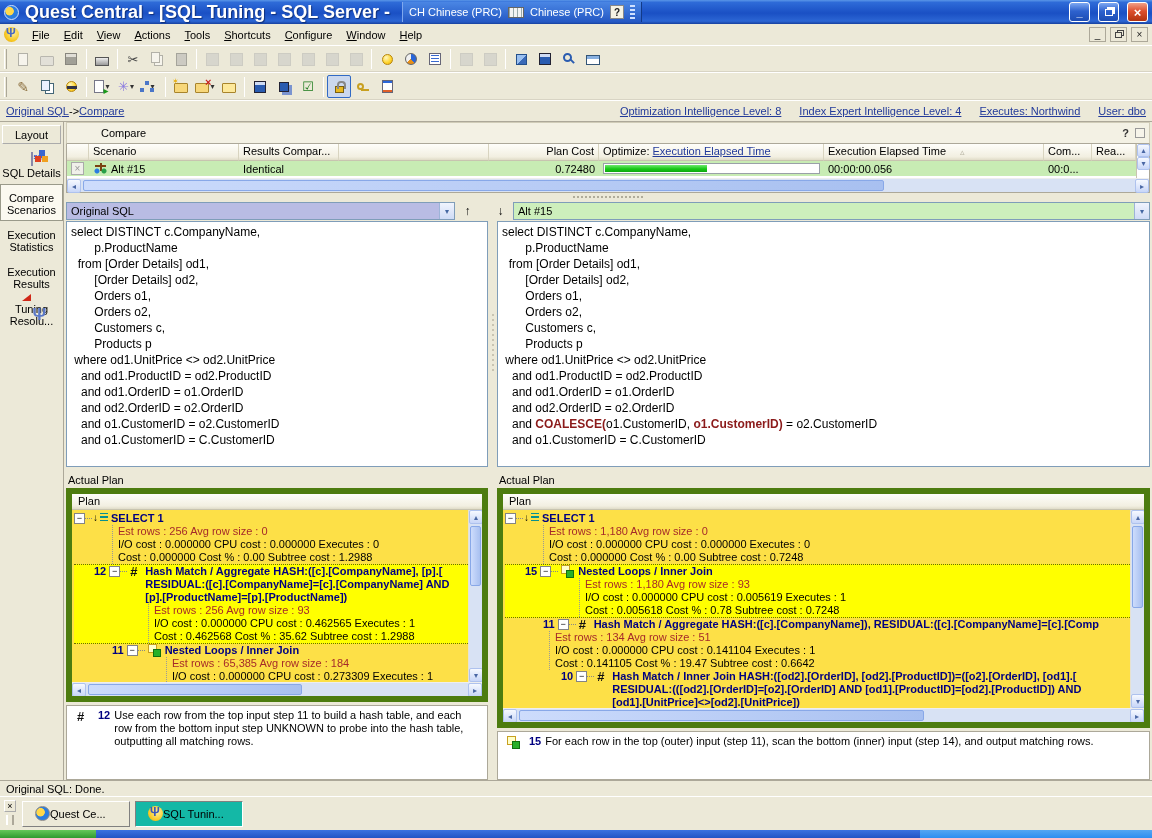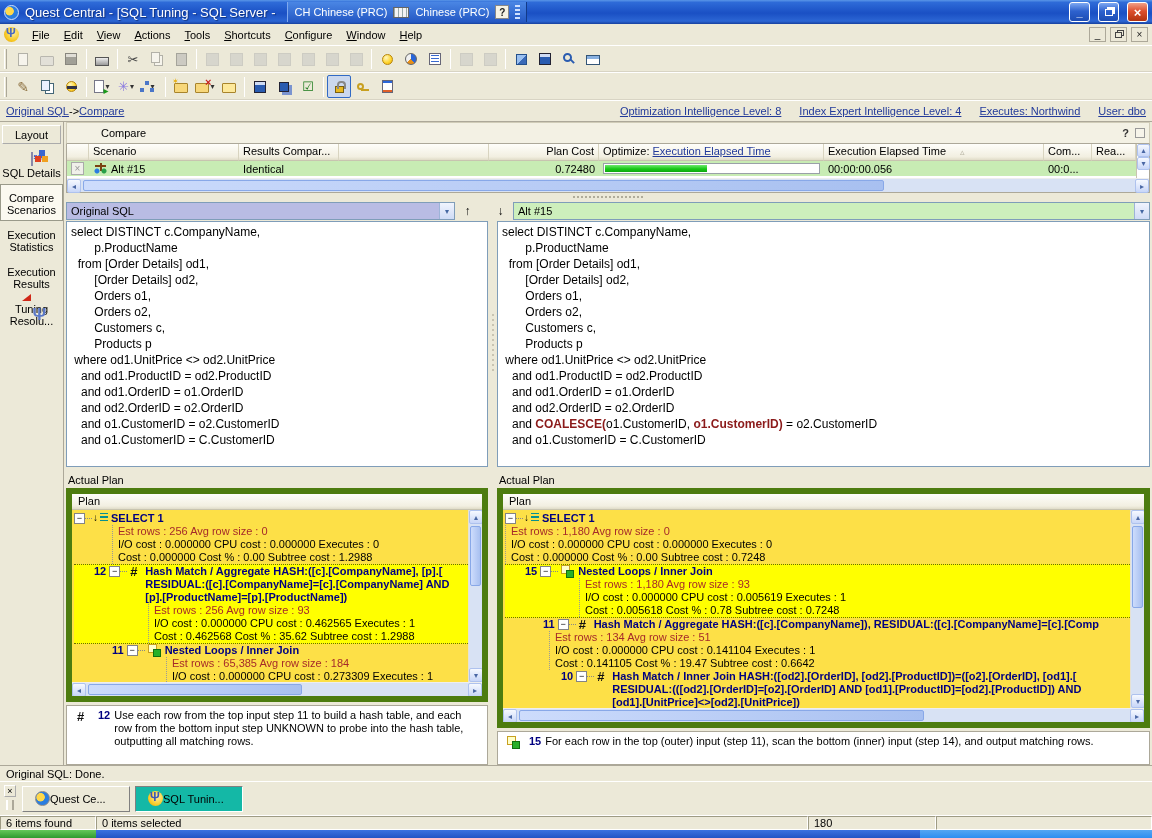--- a/index.html
+++ b/index.html
@@ -4,21 +4,21 @@
 <style>
   *{box-sizing:border-box;margin:0;padding:0;font-family:"Liberation Sans",sans-serif}
   html,body{width:1152px;height:838px;overflow:hidden}
   .screen{width:1152px;height:838px;display:flex;flex-direction:column;background:#ECE9D8;font-size:11px;color:#000}
 
   
   .titlebar{height:24px;display:flex;align-items:center;padding:0 4px;gap:6px;
     background:linear-gradient(180deg,#5A96E8 0,#2E6BD8 10%,#1A50C4 55%,#2C66D4 88%,#16409E 100%);color:#fff}
   .titlebar .app-ic{width:15px;height:15px;border-radius:50%;
     background:radial-gradient(circle at 35% 40%,#ffd84a 0 34%,#2a7de0 40% 100%);border:1px solid #cfe0ff}
-  .titlebar .title{font-weight:normal;font-size:13px;text-shadow:1px 1px 1px #10307a;white-space:nowrap}
+  .titlebar .title{font-weight:bold;font-size:18px;text-shadow:1px 1px 1px #10307a;white-space:nowrap}
   .langbar{display:flex;align-items:center;gap:6px;margin-left:6px;padding:1px 6px;height:20px;
     background:linear-gradient(180deg,#4a86e4,#2458c4);border-left:1px solid #7fa8ee;border-right:1px solid #123a88}
   .langbar .kbd{width:16px;height:11px;background:#f4f4f4;border:1px solid #666;
     background-image:repeating-linear-gradient(90deg,#9aa 0 1px,transparent 1px 4px);}
   .langbar .lb-help{width:14px;height:14px;background:#f6f3e4;color:#222;border:1px solid #888;
     display:flex;align-items:center;justify-content:center;font-weight:bold;font-size:10px}
   .langbar .grip2{width:5px;height:14px;background:repeating-linear-gradient(180deg,#cfe0ff 0 2px,transparent 2px 4px)}
   .tspacer{flex:1}
   .winbtn{width:21px;height:20px;border:1px solid #fff;border-radius:3px;display:flex;align-items:center;justify-content:center;
     background:linear-gradient(180deg,#7DA8F2,#2E62CE 45%,#1C4CB4);color:#fff;font-weight:bold;font-size:11px;margin-left:2px}
@@ -616,21 +616,21 @@
               <div class="plantree" id="plan-right-tree">
                   <div class="pnode">
                     <div class="pn-head" style="padding-left: 0px;">
                       <span class="pn-exp">−</span>
                       <span class="pn-dots"></span>
                       <span class="pn-icon pi-select"></span>
                       <div class="pn-titles">
                         <div>SELECT 1</div>
                       </div>
                     </div>
-                    <div class="pn-lines" style="">
+                    <div class="pn-lines" style="margin-left: 38px;">
                       <div class="pn-est">Est rows : 1,180 Avg row size : 0</div>
                       <div>I/O cost : 0.000000 CPU cost : 0.000000 Executes : 0</div>
                       <div>Cost : 0.000000 Cost % : 0.00 Subtree cost : 0.7248</div>
                     </div>
                   </div>
                   <div class="pnode hl">
                     <div class="pn-head" style="padding-left: 18px;">
                       <span class="pn-step">15</span>
                       <span class="pn-exp">−</span>
                       <span class="pn-dots"></span>
@@ -718,25 +718,19 @@
           <span class="ti-quest"></span>
           <span>Quest Ce...</span>
         </span>
         <span class="taskbtn active">
           <span class="ti-tuning"></span>
           <span>SQL Tunin...</span>
         </span>
       </span>
   </div>
 
-  <div class="statusbar">
-    <span class="sf sf1">6 items found</span>
-    <span class="sf sf2">0 items selected</span>
-    <span class="sf sf3">180</span>
-    <span class="sf sf4"></span>
-  </div>
 
   <div class="osbar">
     <span class="os-start"></span>
     <span class="os-task"></span>
     <span class="os-tray"></span>
   </div>
 </div>
 
 </body></html>

